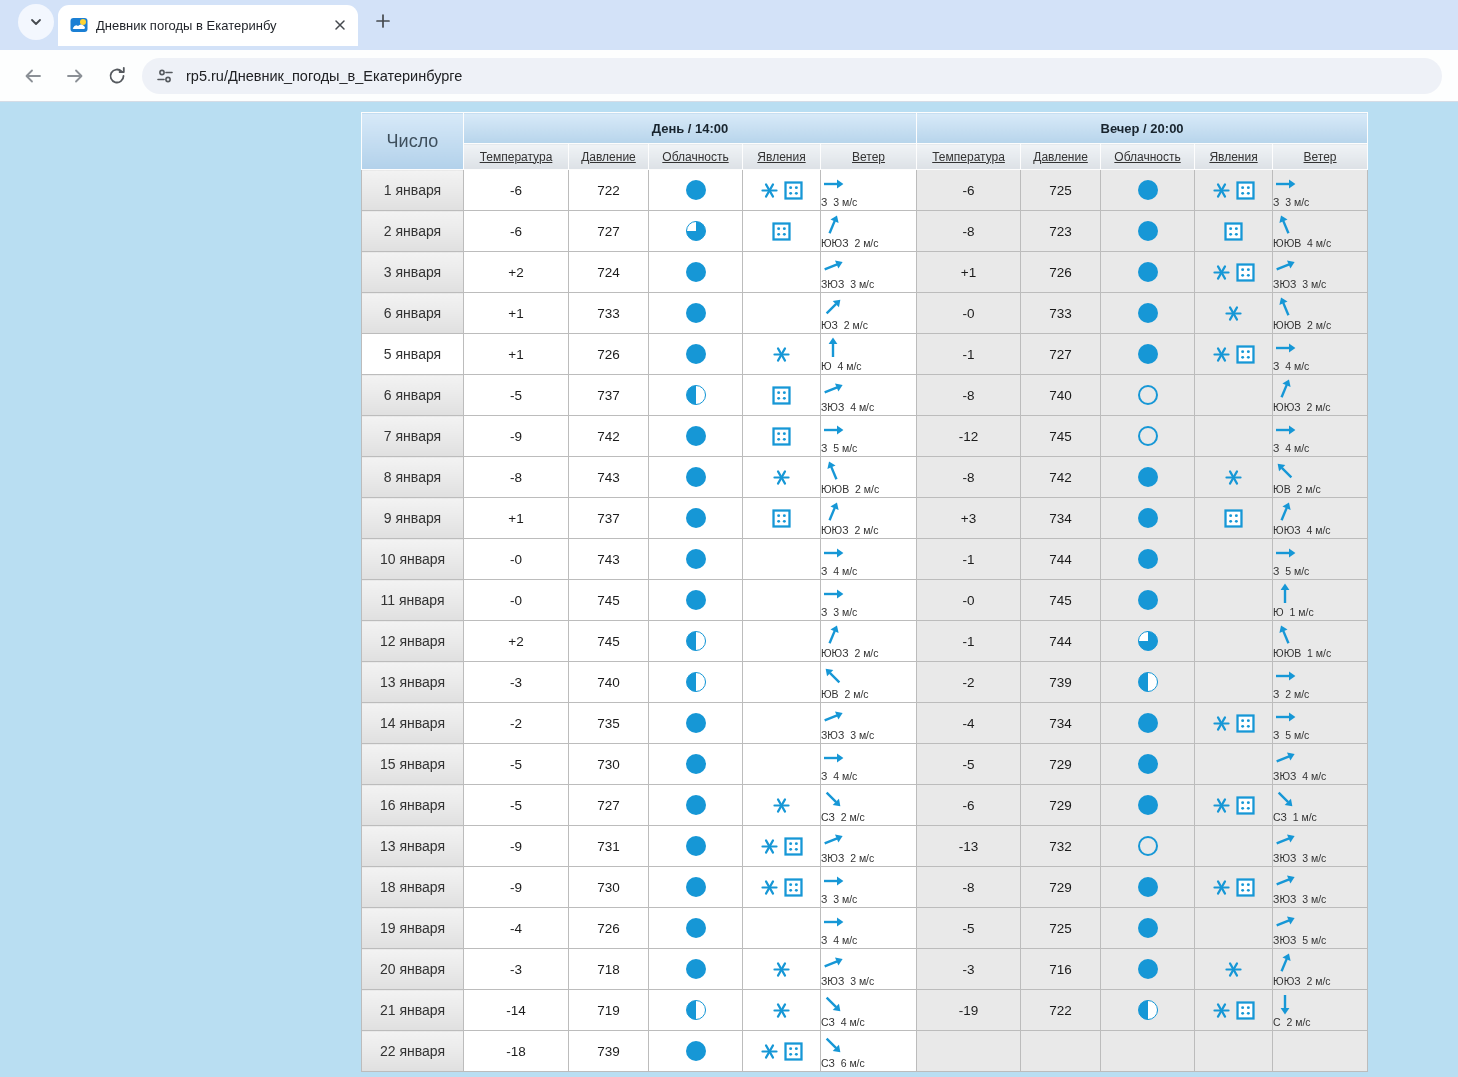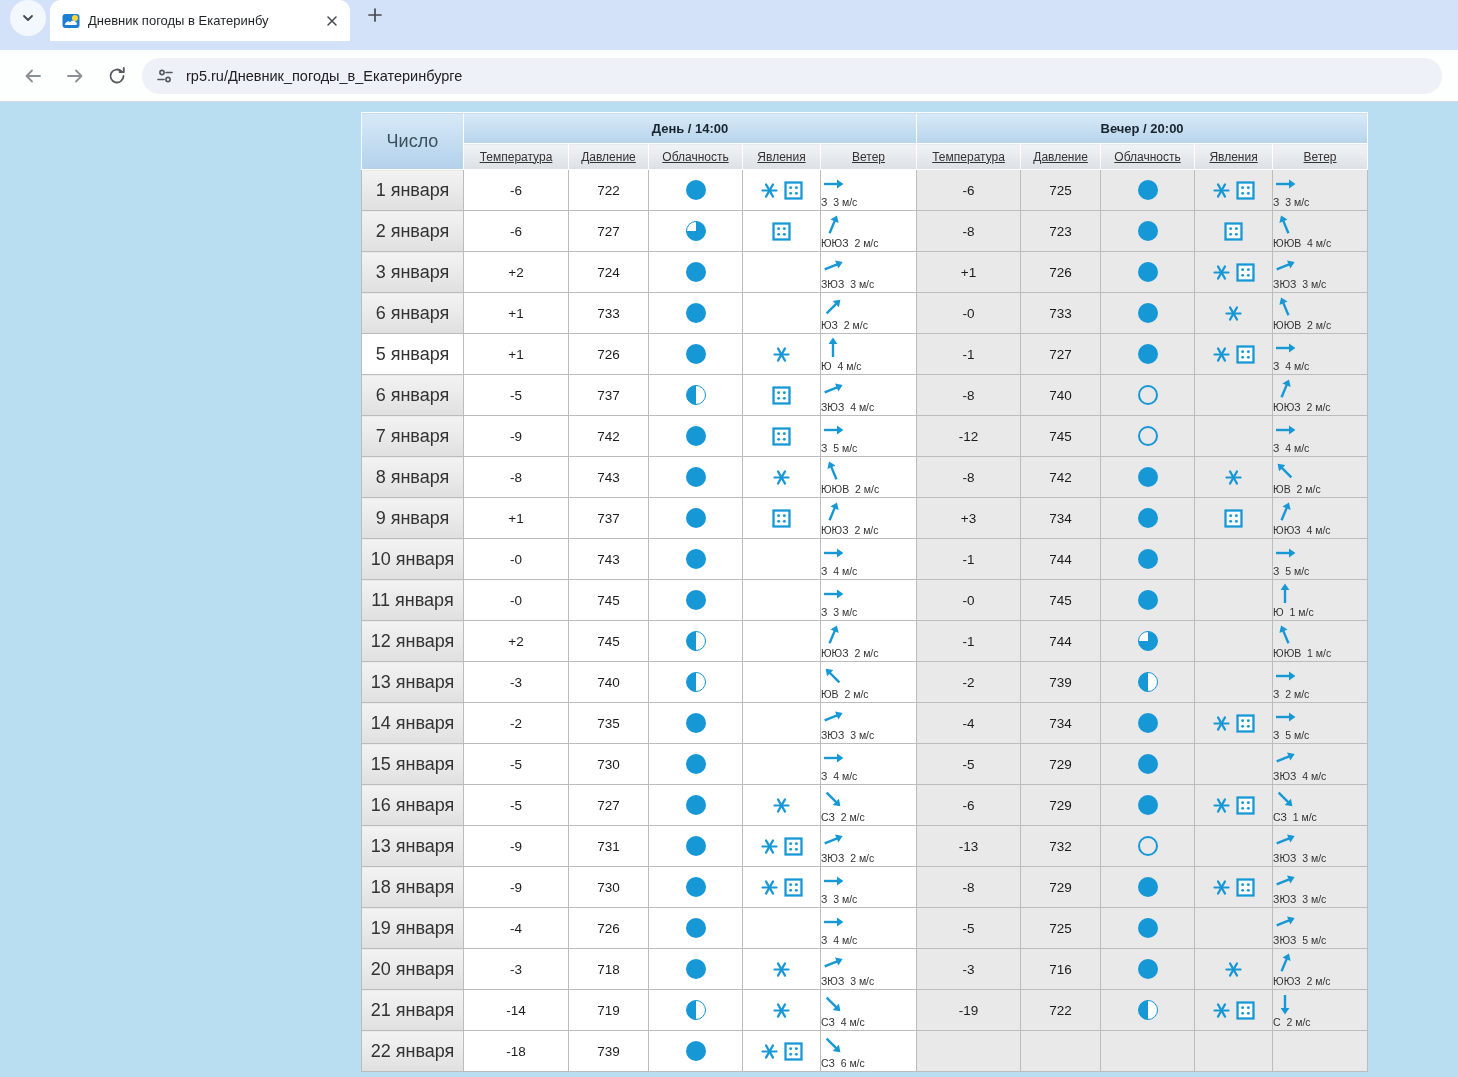--- a/index.html
+++ b/index.html
@@ -3,22 +3,22 @@
 <meta charset="utf-8">
 <style>
   html,body{margin:0;padding:0;}
   body{
     width:1458px;height:1077px;overflow:hidden;
     font-family:"Liberation Sans", sans-serif;
     background:#b9def2;
   }
   
   .tabstrip{
-    height:50px;background:#d3e2f8;display:flex;align-items:flex-start;
-    padding-left:10px;box-sizing:border-box;
+    height:50px;background:#d3e2f8;display:flex;align-items:center;
+    padding-left:18px;box-sizing:border-box;
   }
   .tab-search{
     width:36px;height:36px;border-radius:50%;background:#f3f7fe;
     display:flex;align-items:center;justify-content:center;margin:0 4px 7px 0;
     cursor:pointer;
   }
   .tab{
     width:300px;height:41px;background:#fff;border-radius:11px 11px 0 0;
     display:flex;align-items:center;padding:0 8px 0 12px;box-sizing:border-box;
   }
@@ -68,21 +68,21 @@
     background:linear-gradient(#f0f3f6,#dcе1e6);
     background:linear-gradient(#f0f3f6,#dce1e6);
     color:#333;font-size:12px;height:23px;text-decoration:underline;
   }
   tbody td{
     border:1px solid #bcbcbc;height:40px;text-align:center;vertical-align:middle;
     font-size:13.5px;color:#1c1c1c;padding:0;
   }
   td.datecell{
     background:linear-gradient(#f3f3f3,#e0e0e0);
-    font-size:18px;color:#333;
+    font-size:14px;color:#333;
   }
   td.datecell.hl{background:#fff;}
   td.day{background:#ffffff;}
   td.eve{background:#e9e9e9;}
   
   .cloud{display:inline-block;width:20px;height:20px;border-radius:50%;box-sizing:border-box;vertical-align:middle;}
   .cloud.overcast{background:#1697d6;}
   .cloud.clear{border:2.6px solid #1697d6;background:transparent;}
   .cloud.half{border:1px solid #1697d6;background:conic-gradient(#ffffff 0 180deg,#1697d6 180deg 360deg);}
   .cloud.mostly{border:1px solid #1697d6;background:conic-gradient(#1697d6 0 270deg,#ffffff 270deg 360deg);}

